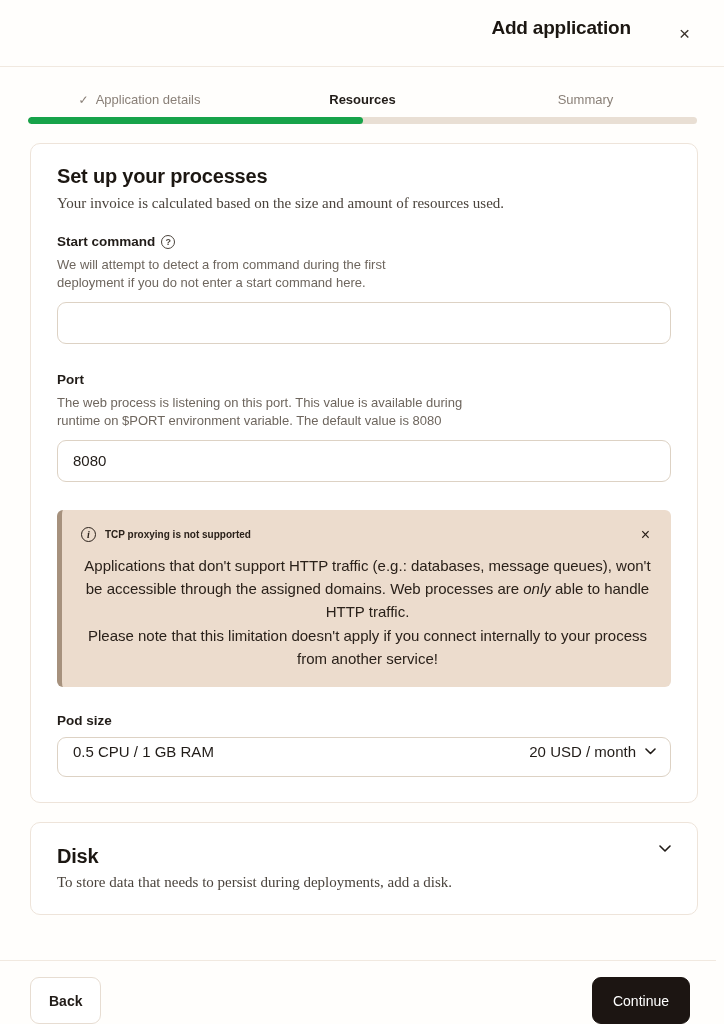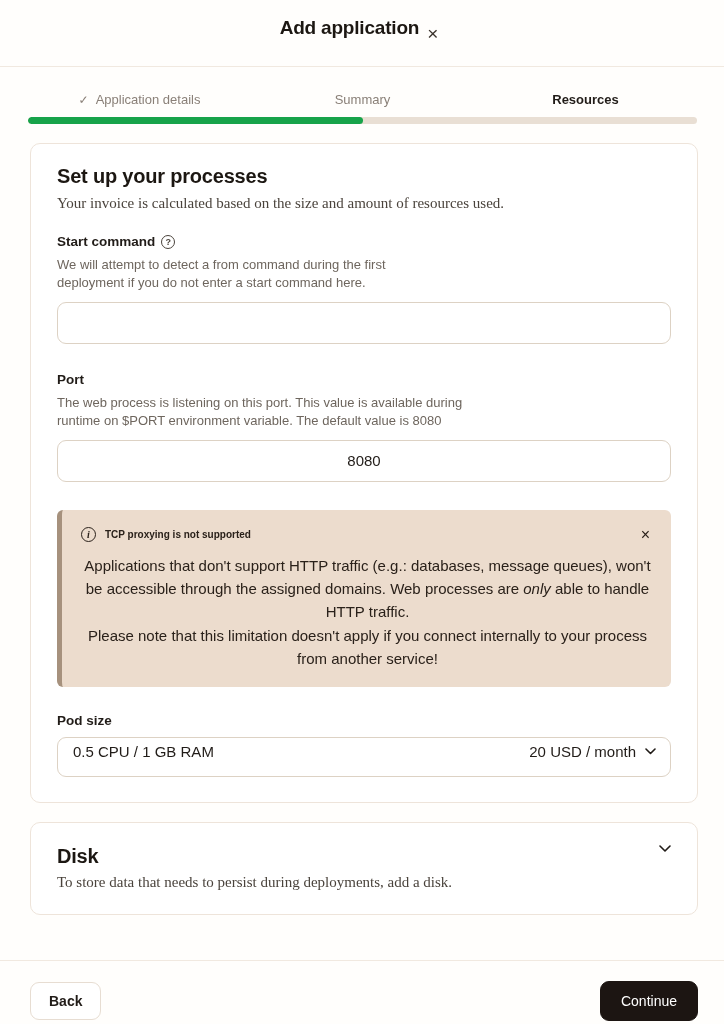--- a/index.html
+++ b/index.html
@@ -7,24 +7,25 @@
   body {
     font-family:"Liberation Sans", sans-serif;
     background:#fffefc;
     color:#211c18;
     position:relative;
     overflow:hidden;
   }
 
   
   .modal-header {
-    display:flex; align-items:flex-start; justify-content:center;
+    display:flex; align-items:flex-start; justify-content:flex-end;
     padding:17px 26px 0 28px;
     height:67px;
     border-bottom:1px solid #f1e9e0;
+    gap:40px;
   }
   .modal-title { font-size:19px; font-weight:700; letter-spacing:-0.2px; color:#1c1712; }
   .modal-close {
     background:none; border:none; cursor:pointer;
     font-size:19px; line-height:1; color:#3c342d; padding:6px 8px; margin-top:1px;
   }
 
   
   .stepper { margin:25px 27px 0 28px; display:flex; }
   .step { flex:1; display:flex; align-items:center; justify-content:center; gap:7px;
@@ -54,21 +55,21 @@
   .help-icon {
     width:14px; height:14px; border:1px solid #4a433c; border-radius:50%;
     display:inline-flex; align-items:center; justify-content:center;
     font-size:9px; font-weight:700; color:#4a433c; cursor:pointer;
   }
   .field-help { margin-top:7px; font-size:13px; line-height:1.42; color:#6e665e; }
   .text-input {
     display:block; width:100%; height:42px; margin-top:9px;
     border:1px solid #ddd2c4; border-radius:9px;
     padding:0 15px; font-size:15px; color:#211c18; background:#fff;
-    font-family:"Liberation Sans", sans-serif; outline:none;text-align:center;
+    font-family:"Liberation Sans", sans-serif; outline:none;
   }
   .port-block .field-label { margin-top:28px; }
 
   
   .alert {
     margin-top:28px; background:#ecdccd; border-left:5px solid #a6917d;
     border-radius:6px; padding:15px 17px 17px 19px; color:#2a211a;
   }
   .alert-head { display:flex; align-items:center; gap:9px; }
   .info-icon {
@@ -90,23 +91,23 @@
   }
   .select-right { display:flex; align-items:center; gap:9px; color:#211c18; }
 
   .chev { display:inline-block; flex:none; }
 
   
   .disk-text .section-sub { margin-top:6px; }
 
   
   .modal-footer {
-    position:absolute; left:0; right:0; bottom:0; height:64px;
+    position:absolute; left:0; right:8px; bottom:0; height:64px;
     border-top:1px solid #f1e9e0; background:#fffefc;
-    display:flex; align-items:center; justify-content:space-between;
+    display:flex; justify-content:space-between;
     padding:16px 26px 0 30px;
   }
   .btn-back {
     background:#fff; border:1px solid #e7ddd2; border-radius:9px;
     padding:10px 18px; font-size:14px; font-weight:700; color:#211c18; cursor:pointer;
     font-family:"Liberation Sans", sans-serif;
   }
   .btn-continue {
     background:#1c1512; border:1px solid #1c1512; border-radius:9px;
     padding:11px 20px; font-size:14px; font-weight:400; color:#ffffff; cursor:pointer;
@@ -119,25 +120,25 @@
 <div class="modal-header">
   <h1 class="modal-title">Add application</h1>
   <button class="modal-close">×</button>
 </div>
 
 <div class="stepper">
   <div class="step">
     <span class="check">✓</span>
     <span>Application details</span>
   </div>
+  <div class="step active">
+    <span>Resources</span>
+  </div>
   <div class="step">
     <span>Summary</span>
-  </div>
-  <div class="step active">
-    <span>Resources</span>
   </div>
 </div>
 <div class="progress-track">
   <div class="progress-fill" style="width: 50%;"></div>
 </div>
 
 <div class="card main">
   <h2 class="section-heading">Set up your processes</h2>
   <p class="section-sub">Your invoice is calculated based on the size and amount of resources used.</p>
 

